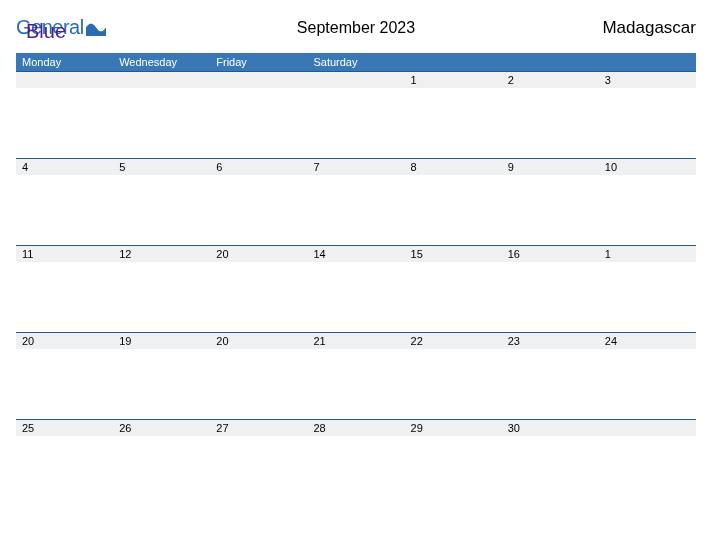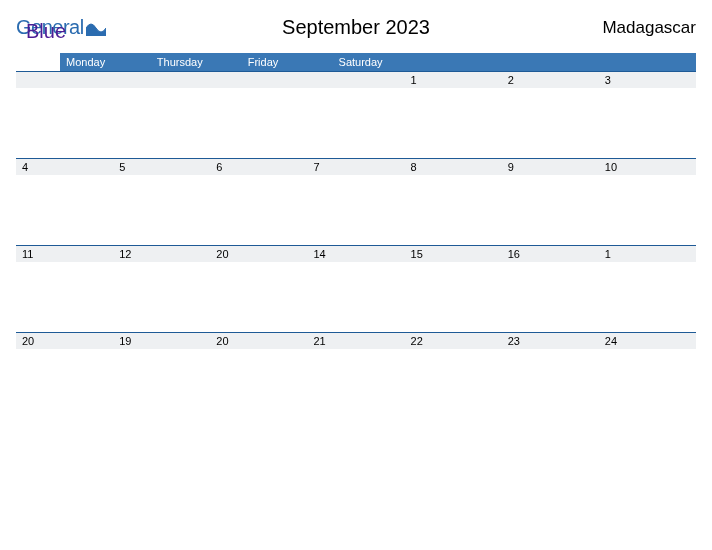--- a/index.html
+++ b/index.html
@@ -21,41 +21,40 @@
     display: flex;
     align-items: center;
     font-size: 20px;
     font-weight: 400;
     color: #2b6cb0;
     letter-spacing: -0.5px;
   }
   .logo .ga { color: #2b6cb0; }
   .logo svg { margin-left: 2px; }
   .title {
-    font-size: 20px;
+    font-size: 16px;
     font-weight: 400;
     color: #000;
     text-align: center;
     flex: 1;
   }
   .country {
     font-size: 17px;
     font-weight: 400;
     color: #000;
     min-width: 110px;
     text-align: right;
   }
   .cal { width: 100%; }
   .dayhead {
     display: grid;
     grid-template-columns: repeat(7, 1fr);
     background: #3a78b5;
     color: #fff;
     font-size: 11px;
-    margin-left: 44px;
   }
   .dayhead div { padding: 3px 6px; }
   .week {
     display: grid;
     grid-template-columns: repeat(7, 1fr);
   }
   .daterow {
     background: #eef0f2;
     border-top: 1px solid #1e5a96;
     font-size: 11px;
@@ -81,21 +80,21 @@
   <div class="title">September 2023</div>
   <div class="country spacer">Madagascar</div>
 </div>
 
 <div style="clear:both"></div>
 <div style="position:absolute; top:20px; left:26px; font-size:20px; color:#4c1d95;">Blue</div>
 
 <div class="cal">
   <div class="dayhead">
     <div>Monday</div>
-    <div>Thursday</div>
+    <div>Wednesday</div>
     <div>Friday</div>
     <div>Saturday</div>
   </div>
 
   <div class="week daterow">
     <div></div>
     <div></div>
     <div></div>
     <div></div>
     <div>1</div>
@@ -162,20 +161,29 @@
   <div class="week bodyrow">
     <div></div>
       <div></div>
       <div></div>
       <div></div>
       <div></div>
       <div></div>
       <div></div>
   </div>
 
+  <div class="week daterow">
+    <div>25</div>
+    <div>26</div>
+    <div>27</div>
+    <div>28</div>
+    <div>29</div>
+    <div>30</div>
+    <div></div>
+  </div>
   <div class="week bodyrow">
     <div></div>
       <div></div>
       <div></div>
       <div></div>
       <div></div>
       <div></div>
       <div></div>
   </div>
 </div>

